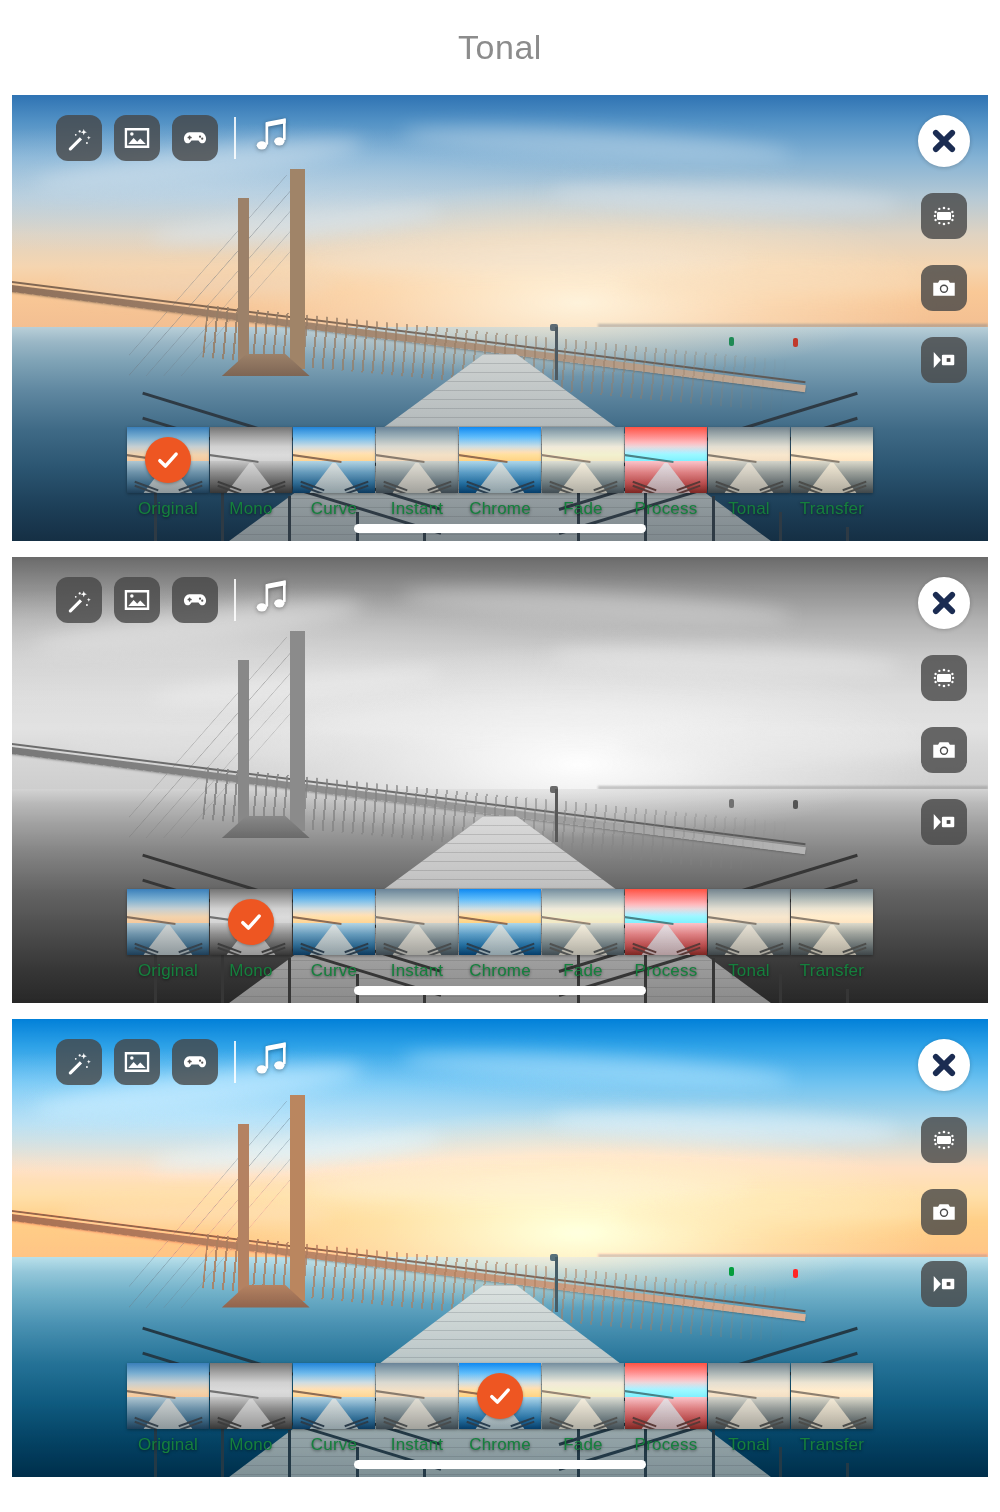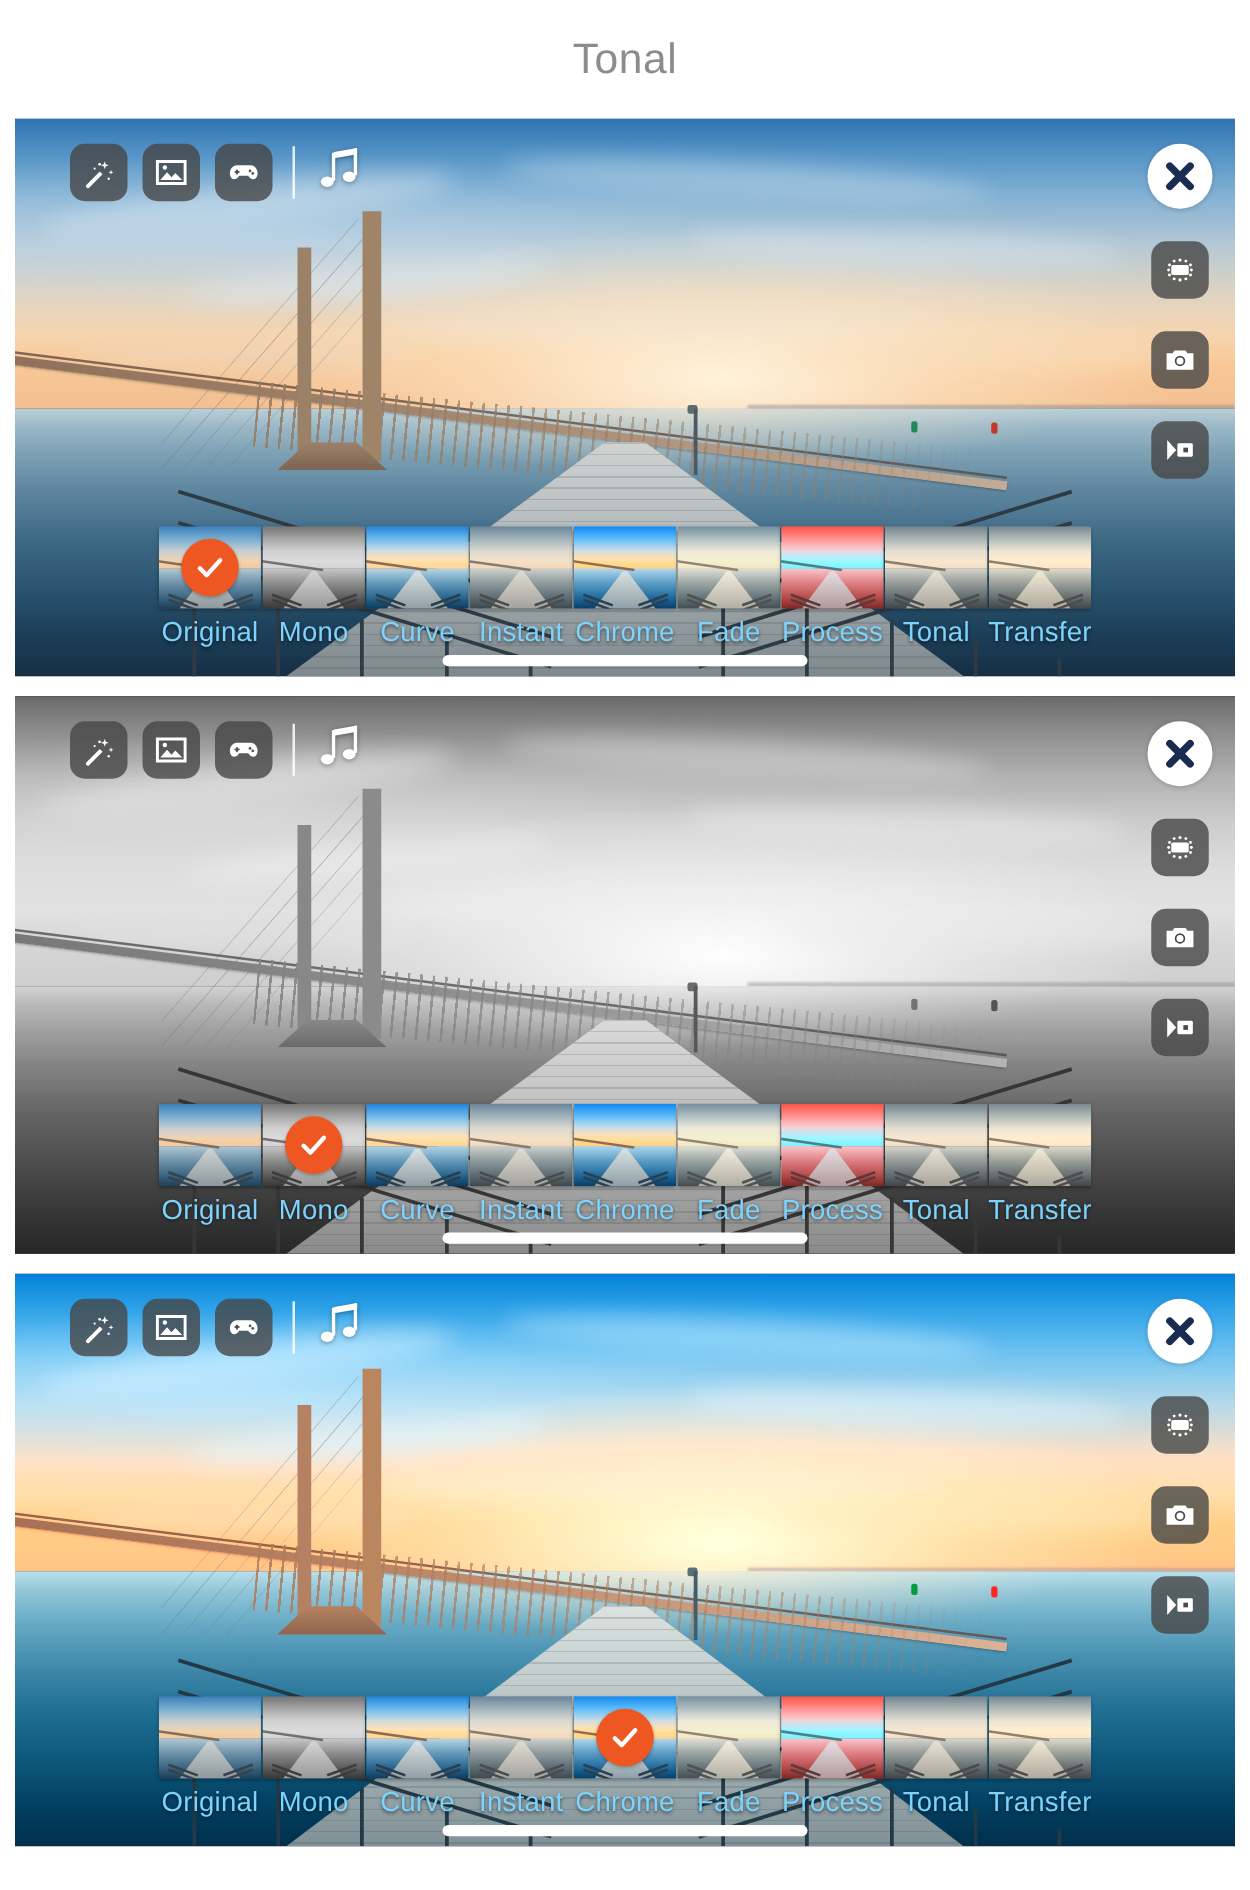--- a/index.html
+++ b/index.html
@@ -330,22 +330,22 @@
     width: 46px; height: 46px; border-radius: 50%;
     background: #ee5622;
     display: flex; align-items: center; justify-content: center;
     box-shadow: 0 1px 3px rgba(0,0,0,0.3);
   }
   .check-badge svg { width: 26px; height: 26px; stroke: #fff; stroke-width: 3.2;
     fill: none; stroke-linecap: round; stroke-linejoin: round; }
 
   .filter-label {
     margin-top: 6px;
-    font-size: 22px;
-    color: #7dd3fc;
+    font-size: 17px;
+    color: #15803d;
     text-shadow: 0 1px 3px rgba(0,0,0,0.55);
     white-space: nowrap;
     letter-spacing: 0.2px;
   }
 
   
   .home-indicator {
     position: absolute;
     left: 50%; bottom: 8px;
     transform: translateX(-50%);

